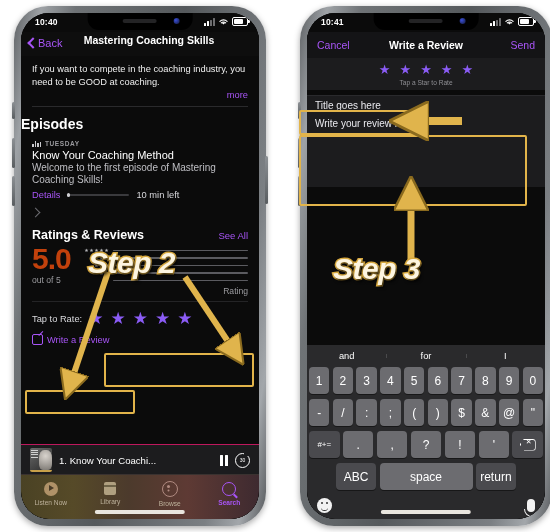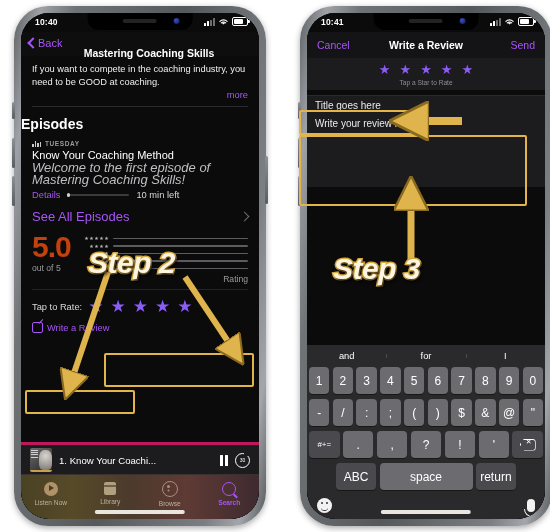--- a/index.html
+++ b/index.html
@@ -34,33 +34,33 @@
   .sig i:nth-child(1){height:3px}.sig i:nth-child(2){height:4.5px}
   .sig i:nth-child(3){height:6px;background:#6e6e70}.sig i:nth-child(4){height:7.5px;background:#6e6e70}
   .batt{width:14px;height:7px;border:1px solid #fff;border-radius:2px;position:relative;}
   .batt::after{content:"";position:absolute;right:-2.5px;top:2px;width:1.5px;height:3px;background:#fff;border-radius:0 1px 1px 0;}
   .batt i{position:absolute;left:1px;top:1px;bottom:1px;width:9px;background:#fff;border-radius:1px;display:block;}
 
   
   .navbar{position:absolute;top:19px;left:0;right:0;height:24px;background:#0e0e0e;z-index:20;}
   .navbar .back{position:absolute;left:8px;top:5px;color:#a855f7;font-size:11px;display:flex;align-items:center;gap:1px;}
   .chev{width:6px;height:6px;border-left:2px solid #a855f7;border-bottom:2px solid #a855f7;transform:rotate(45deg);display:inline-block;}
-  .navbar .title{position:absolute;left:0;right:0;top:15px;text-align:center;color:#fff;font-size:10.5px;font-weight:bold;padding-left:18px;}
+  .navbar .title{position:absolute;left:0;right:0;top:2px;text-align:center;color:#fff;font-size:10.5px;font-weight:bold;padding-left:18px;}
 
   .content{position:absolute;top:43px;left:0;right:0;bottom:0;background:#0b0b0b;color:#fff;}
   .desc{padding:7px 11px 0 11px;font-size:9.3px;line-height:12.5px;color:#efefef;}
   .more{text-align:right;color:#a855f7;font-size:9.3px;padding:2px 11px 6px 0;}
   .rule{height:1px;background:#2a2a2c;margin:0 11px;}
   .secttitle{font-size:14px;font-weight:bold;color:#fff;padding:9px 11px 8px 0;}
   .epmeta{display:flex;align-items:center;gap:4px;padding:0 11px;color:#9b9b9f;font-size:6.5px;font-weight:bold;letter-spacing:.6px;}
   .bars3{display:flex;align-items:flex-end;gap:1px;height:6px;}
   .bars3 i{width:1.5px;background:#c9c9cd;display:block;}
   .bars3 i:nth-child(1){height:3px}.bars3 i:nth-child(2){height:6px}.bars3 i:nth-child(3){height:4px}.bars3 i:nth-child(4){height:5px}
   .eptitle{padding:2px 11px 1px 11px;font-size:11px;color:#fff;font-weight:500;}
-  .epdesc{padding:0 11px;font-size:13px;line-height:11.5px;color:#bfbfc4;font-style:italic;}
+  .epdesc{padding:0 11px;font-size:10px;line-height:11.5px;color:#bfbfc4;}
   .eprow{display:flex;align-items:center;gap:7px;padding:5px 11px 0 11px;font-size:9.3px;}
   .eprow .details{color:#a855f7;}
   .track{width:62px;height:2px;background:#3a3a3d;border-radius:2px;position:relative;}
   .track i{position:absolute;left:0;top:-1px;width:3px;height:4px;border-radius:2px;background:#cfcfd3;}
   .eprow .left{color:#d8d8dc;}
   .seeall-row{display:flex;align-items:center;justify-content:space-between;padding:9px 11px 6px 11px;}
   .seeall-row .lnk{color:#a855f7;font-size:13px;}
   .arrow-r{width:6px;height:6px;border-right:1.5px solid #6d6d72;border-top:1.5px solid #6d6d72;transform:rotate(45deg);}
 
   .rrhead{display:flex;align-items:baseline;justify-content:space-between;padding:6px 11px 0 11px;}
@@ -79,21 +79,21 @@
 
   .taprate{display:flex;align-items:center;gap:6px;padding:8px 11px 0 11px;}
   .taprate .lbl{font-size:9.3px;color:#d9d9dd;}
   .bigstars{display:flex;gap:7px;}
   .bigstars span{color:#8b5cf6;font-size:17px;line-height:17px;}
   .wreview{display:inline-flex;align-items:center;gap:4px;margin:7px 0 0 11px;color:#a855f7;font-size:9.3px;}
   .pencil{width:9px;height:9px;border:1.2px solid #a855f7;border-radius:2px;position:relative;}
   .pencil::after{content:"";position:absolute;right:-2px;top:-2.5px;width:6px;height:1.4px;background:#a855f7;transform:rotate(-45deg);}
 
   
-  .nowplaying{position:absolute;left:0;right:0;bottom:44px;height:30px;background:#1c1c1e;display:flex;align-items:center;padding:0 9px;gap:7px;z-index:22;border-top:3px solid #be185d;}
+  .nowplaying{position:absolute;left:0;right:0;bottom:44px;height:30px;background:#1c1c1e;display:flex;align-items:center;padding:0 9px;gap:7px;z-index:22;border-top:1px solid #be185d;}
   .npart{width:22px;height:22px;border-radius:2px;background:linear-gradient(145deg,#6b6b6b,#2a2a2a);position:relative;overflow:hidden;border-bottom:2px solid #c8a04a;}
   .npart::before{content:"";position:absolute;right:0;top:2px;width:13px;height:20px;border-radius:40% 40% 30% 30%;background:radial-gradient(circle at 50% 30%,#d8d3cd,#7a7671);}
   .npart::after{content:"";position:absolute;left:1px;top:2px;width:7px;height:9px;background:repeating-linear-gradient(180deg,#eee 0 1px,transparent 1px 2.2px);opacity:.8;}
   .nptitle{flex:1;color:#fff;font-size:9.6px;}
   .pause{display:flex;gap:2.5px;}
   .pause i{width:3px;height:11px;background:#fff;display:block;border-radius:.5px;}
   .fwd{width:13px;height:13px;border:1.4px solid #fff;border-radius:50%;position:relative;font-size:5px;color:#fff;display:flex;align-items:center;justify-content:center;}
   .fwd::after{content:"";position:absolute;top:-1px;right:1px;width:4px;height:3px;background:#1c1c1e;}
 
   .tabbar{position:absolute;left:0;right:0;bottom:0;height:44px;z-index:22;
@@ -218,24 +218,27 @@
           <div class="epdesc">Welcome to the first episode of Mastering Coaching Skills!</div>
           <div class="eprow">
             <span class="details">Details</span>
             <span class="track">
                 <i></i>
               </span>
             <span class="left">10 min left</span>
           </div>
 
           <div class="seeall-row">
-            <span class="lnk">See All Episodes</span>
             <span class="arrow-r"></span>
           </div>
 
+          <div class="rrhead">
+            <span class="h">Ratings &amp; Reviews</span>
+            <span class="sa">See All</span>
+          </div>
 
           <div class="ratingblk">
             <div>
               <div class="bignum">5.0</div>
               <div class="outof">out of 5</div>
             </div>
             <div class="histo" id="histo">
                 <div class="hrow">
                   <div class="hstars">
                     <span>★</span>

